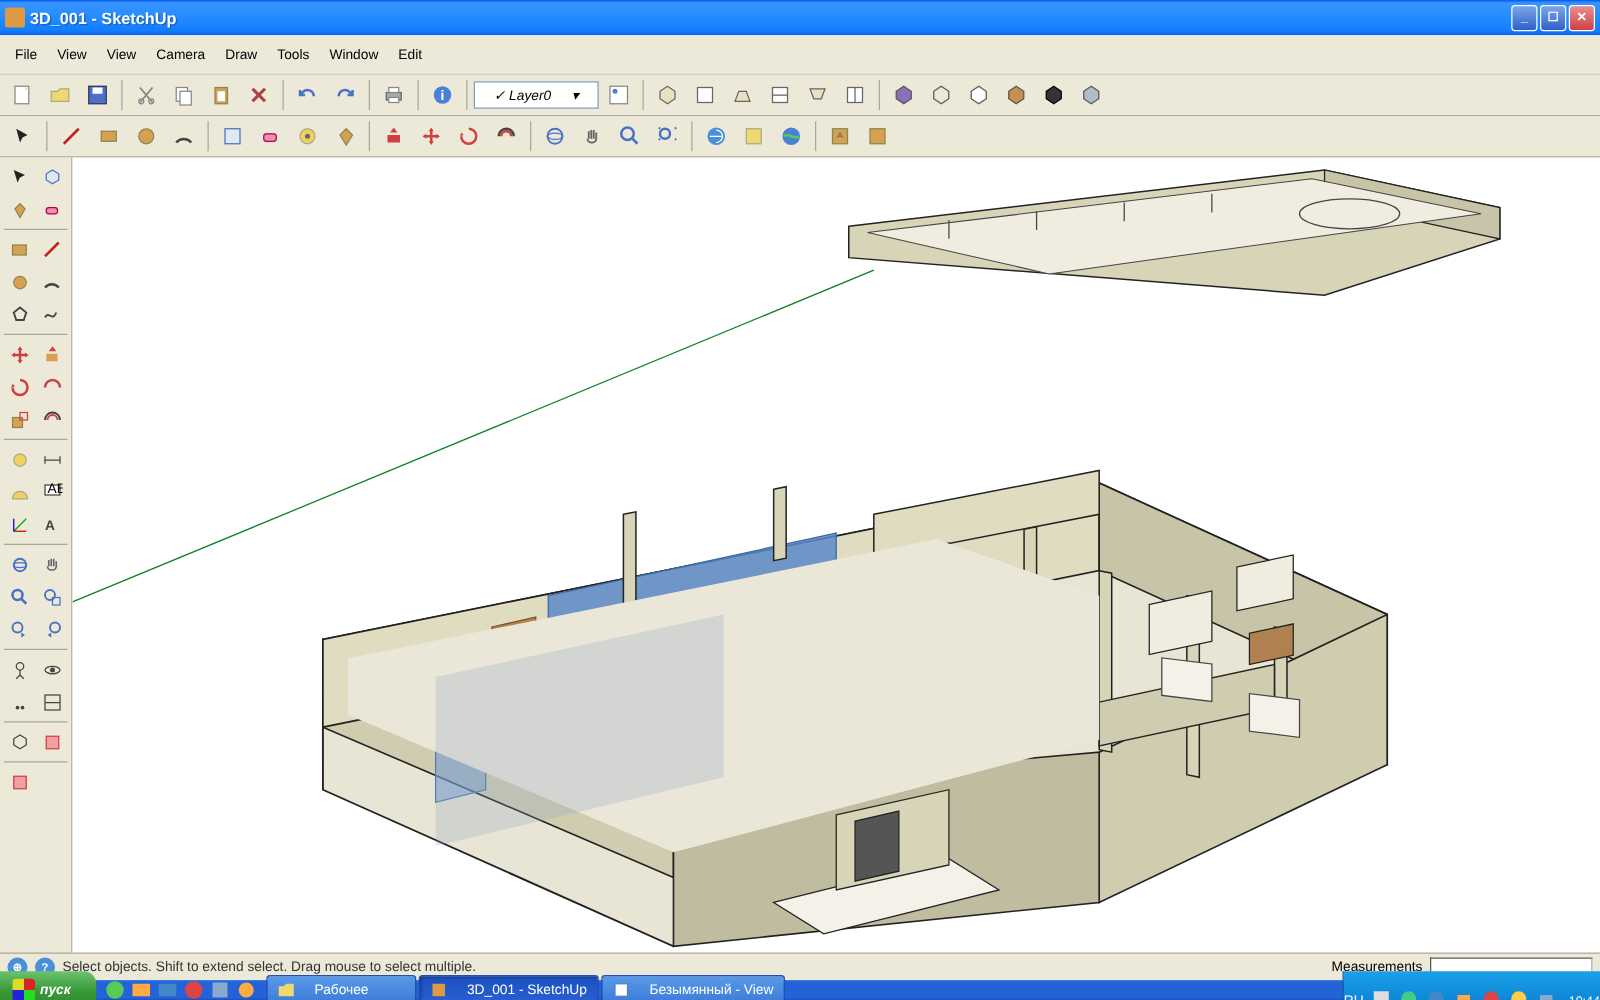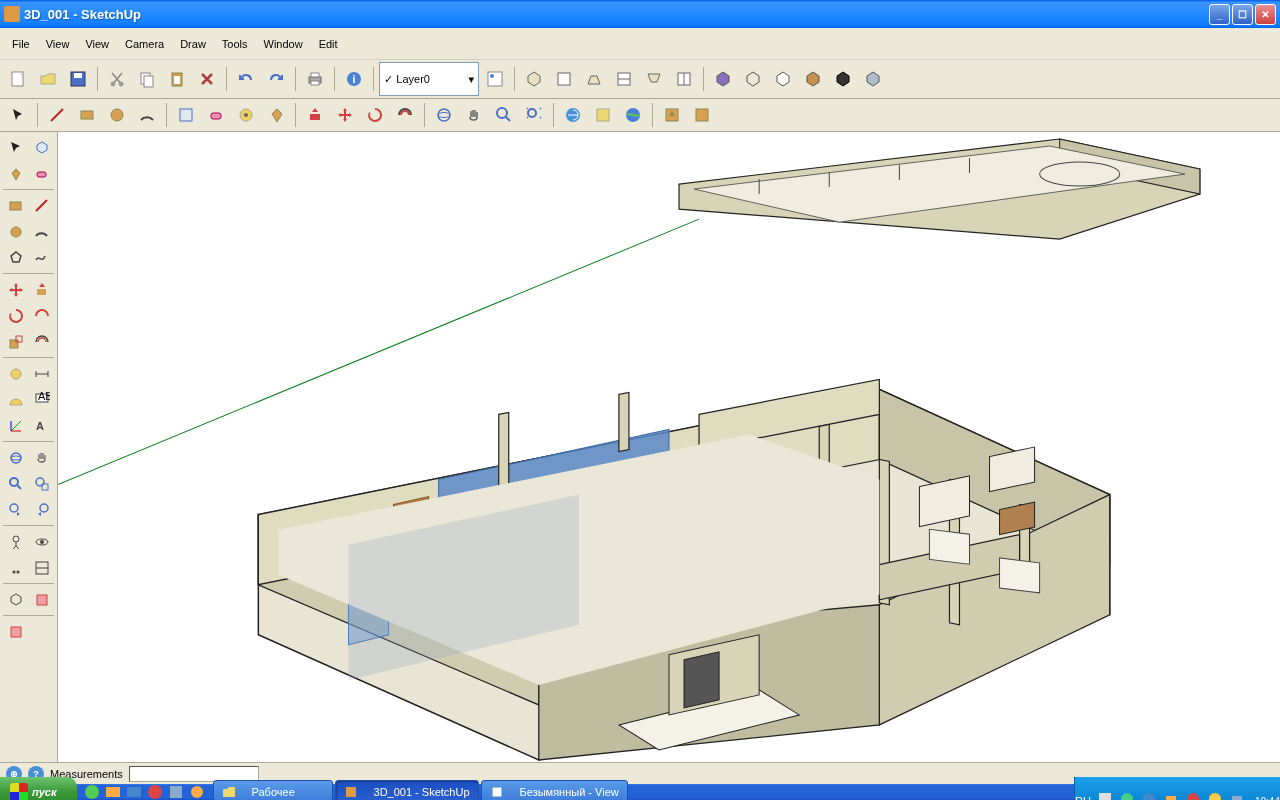--- a/index.html
+++ b/index.html
@@ -12,21 +12,21 @@
 .win-btn { width: 21px; height: 21px; border-radius: 3px; border: 1px solid #fff; display: flex; align-items: center; justify-content: center; color: white; font-weight: bold; font-size: 10px; cursor: pointer; }
 .win-btn.min, .win-btn.max { background: linear-gradient(to bottom, #7ba7e8, #3060c8); }
 .win-btn.close { background: linear-gradient(to bottom, #e89090, #d04040); }
 
 .menubar { height: 32px; background: #ece9d8; display: flex; align-items: center; padding: 0 4px; border-bottom: 1px solid #d4d0c8; }
 .menu-item { padding: 2px 8px; cursor: pointer; }
 
 .toolbar { background: #ece9d8; border-bottom: 1px solid #aca899; padding: 2px 4px; display: flex; align-items: center; gap: 2px; flex-wrap: wrap; }
 .tool-btn { width: 28px; height: 28px; border: 1px solid transparent; display: flex; align-items: center; justify-content: center; cursor: pointer; border-radius: 3px; }
 .tool-sep { width: 1px; height: 24px; background: #aca899; margin: 0 3px; }
-.layer-select { height: 34px; width: 100px; border: 1px solid #7f9db9; background: white; padding: 0 4px; display: flex; align-items: center; justify-content: space-between; cursor: pointer; }
+.layer-select { height: 22px; width: 100px; border: 1px solid #7f9db9; background: white; padding: 0 15px; display: flex; align-items: center; justify-content: space-between; cursor: pointer; font-style: italic; }
 
 .content { flex: 1; display: flex; background: #ece9d8; overflow: hidden; }
 .side-tools { width: 58px; background: #ece9d8; border-right: 1px solid #aca899; padding: 3px; display: flex; flex-wrap: wrap; gap: 1px; align-content: flex-start; }
 .side-tool { width: 25px; height: 25px; display: flex; align-items: center; justify-content: center; cursor: pointer; border: 1px solid transparent; border-radius: 2px; }
 .side-sep { width: 100%; height: 1px; background: #aca899; margin: 2px 0; }
 
 .viewport { flex: 1; background: white; position: relative; overflow: hidden; }
 
 .statusbar { height: 22px; background: #ece9d8; border-top: 1px solid #aca899; display: flex; align-items: center; padding: 0 6px; gap: 6px; }
 .status-icon { width: 16px; height: 16px; border-radius: 50%; background: #4a90d9; display: flex; align-items: center; justify-content: center; color: white; font-size: 9px; font-weight: bold; }
@@ -608,20 +608,21 @@
         <path d="M80 245 L550 150 L680 195 L680 310 L340 400 L80 290 Z" fill="#eae7d8" stroke="none"></path>
         <path d="M150 260 L380 210 L380 340 L150 395 Z" fill="#8aa0c0" fill-opacity="0.25"></path>
       </g>
     </svg>
   </div>
 </div>
 
 <div class="statusbar">
   <div class="status-icon">⊕</div>
   <div class="status-icon">?</div>
+  <div class="status-text">Select objects. Shift to extend select. Drag mouse to select multiple.</div>
   <span>Measurements</span>
   <div class="measurements"></div>
 </div>
 
 <div class="taskbar">
   <div class="start-btn">
     <div class="start-icon"></div>
     <span>пуск</span>
   </div>
   <div class="ql-zone">

